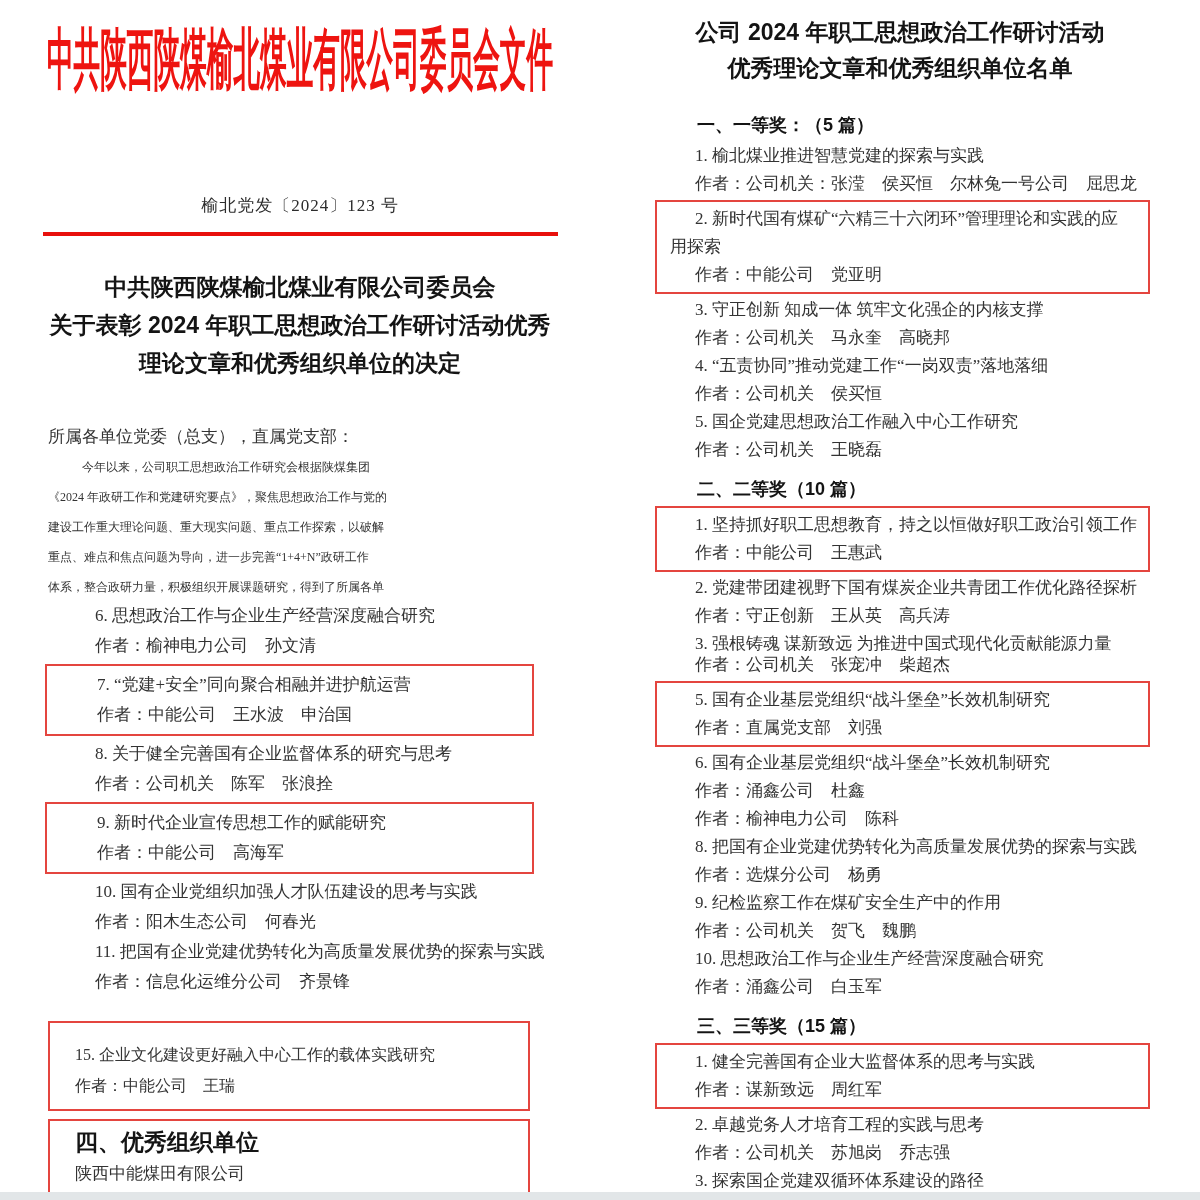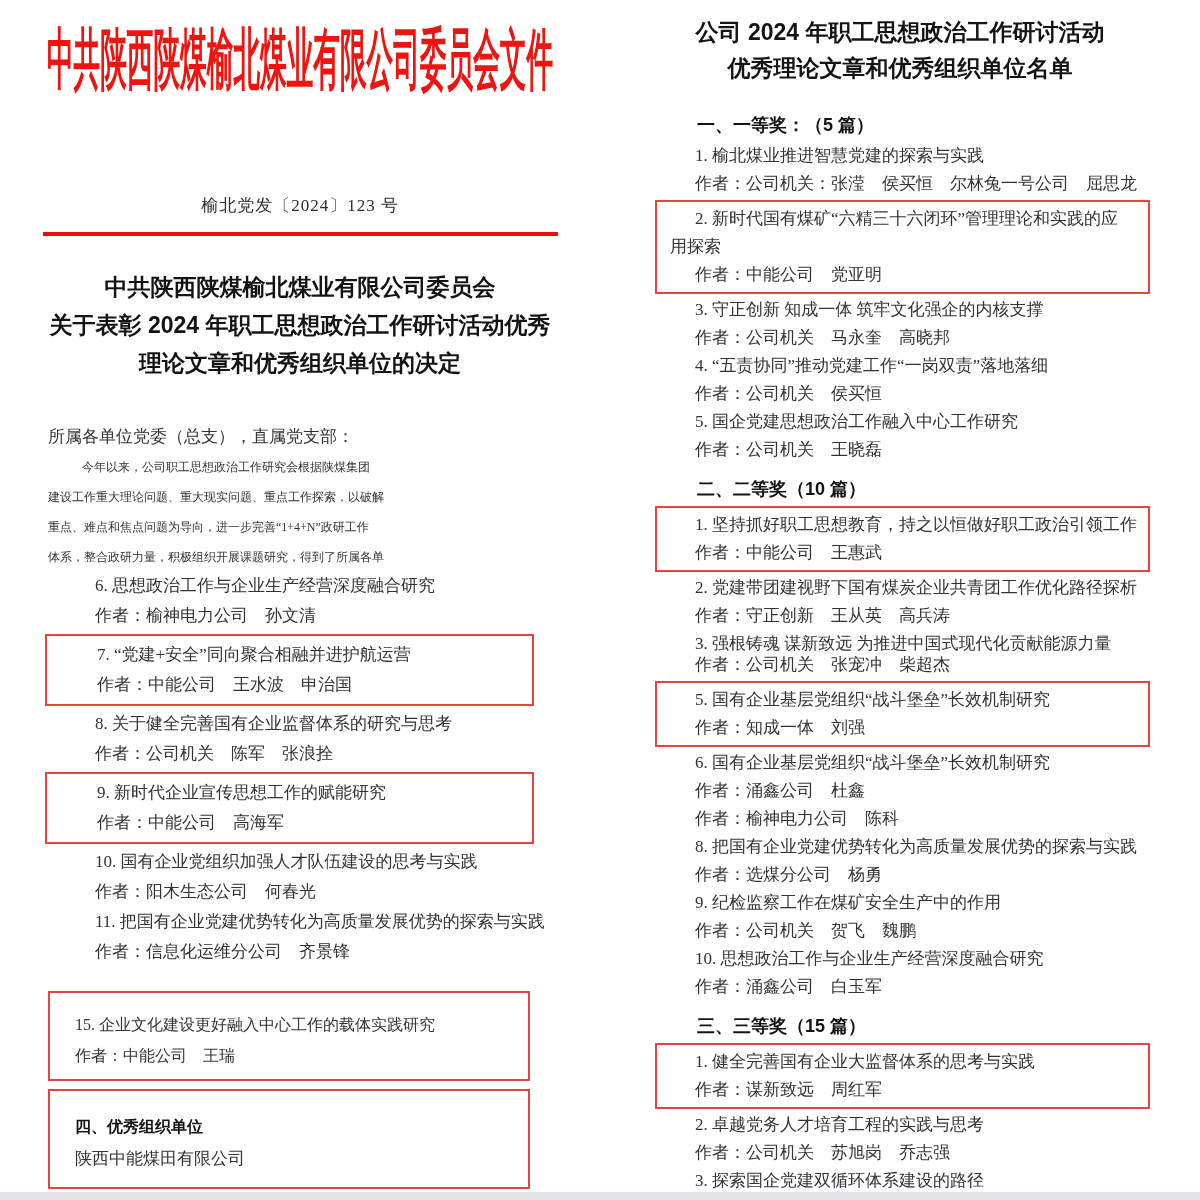--- a/index.html
+++ b/index.html
@@ -29,21 +29,21 @@
   .l-para{padding:0 28px 0 48px;font-size:12px;line-height:30px;color:#333;}
   .l-para .first{padding-left:34px;}
   .clip-bottom{height:21px;overflow:hidden;}
   .l-list{margin-top:8px;font-size:17px;color:#333;}
   .l-line{padding-left:95px;line-height:30px;white-space:nowrap;}
   .l-boxed{margin:3px 66px 3px 45px;border:2px solid #e4453f;padding:4px 0 4px 50px;}
   .l-boxed .l-line{padding-left:0;}
   .l-boxed-bottom{margin:24px 70px 8px 48px;border:2px solid #e4453f;padding:16px 0 8px 25px;}
   .l-boxed-bottom .l-line{padding-left:0;line-height:31px;}
   .sec4-box{margin:6px 70px 0 48px;border:2px solid #e4453f;padding:5px 0 12px 25px;}
-  .sec4-heading{font-weight:bold;font-size:16px;line-height:32px;color:#141414;font-family:Liberation Serif, serif;margin-top:15px;}
+  .sec4-heading{font-weight:bold;font-size:23px;line-height:32px;color:#141414;font-family:Liberation Sans, sans-serif;}
   .sec4-org{font-size:17px;line-height:32px;color:#333;}
 
   
   .r-title{margin-top:14px;text-align:center;font-weight:bold;font-size:23px;line-height:36px;color:#141414;font-family:"Liberation Sans", sans-serif;}
   .r-sections{margin-top:26px;}
   .r-heading{margin:12px 0 4px 0;padding-left:97px;font-weight:bold;font-size:18px;line-height:26px;color:#141414;font-family:"Liberation Sans", sans-serif;white-space:nowrap;}
   .r-item{font-size:17px;color:#333;}
   .r-line{padding-left:95px;line-height:28px;white-space:nowrap;}
   .r-line.cont{padding-left:68px;}
   .r-boxed{margin:2px 50px 2px 55px;border:2px solid #e4453f;padding:3px 0;}
@@ -65,20 +65,21 @@
     <div class="doc-num">榆北党发〔2024〕123 号</div>
     <div class="red-rule"></div>
     <div class="l-title">
       <div>中共陕西陕煤榆北煤业有限公司委员会</div>
       <div>关于表彰 2024 年职工思想政治工作研讨活动优秀</div>
       <div>理论文章和优秀组织单位的决定</div>
     </div>
     <div class="salutation">所属各单位党委（总支），直属党支部：</div>
     <div class="l-para" id="left-para">
         <div class="para-line first">今年以来，公司职工思想政治工作研究会根据陕煤集团</div>
+        <div class="para-line">《2024 年政研工作和党建研究要点》，聚焦思想政治工作与党的</div>
         <div class="para-line">建设工作重大理论问题、重大现实问题、重点工作探索，以破解</div>
         <div class="para-line">重点、难点和焦点问题为导向，进一步完善“1+4+N”政研工作</div>
         <div class="para-line clip-bottom">体系，整合政研力量，积极组织开展课题研究，得到了所属各单</div>
       </div>
     <div class="l-list" id="left-list">
         <div class="l-item">
           <div class="l-line">6. 思想政治工作与企业生产经营深度融合研究</div>
           <div class="l-line">作者：榆神电力公司　孙文清</div>
         </div>
         <div class="l-boxed">
@@ -148,21 +149,21 @@
         <div class="r-item">
           <div class="r-line">2. 党建带团建视野下国有煤炭企业共青团工作优化路径探析</div>
           <div class="r-line">作者：守正创新　王从英　高兵涛</div>
         </div>
         <div class="r-item">
           <div class="r-line clip-line">3. 强根铸魂 谋新致远 为推进中国式现代化贡献能源力量</div>
           <div class="r-line">作者：公司机关　张宠冲　柴超杰</div>
         </div>
         <div class="r-item r-boxed">
           <div class="r-line">5. 国有企业基层党组织“战斗堡垒”长效机制研究</div>
-          <div class="r-line">作者：知成一体　刘强</div>
+          <div class="r-line">作者：直属党支部　刘强</div>
         </div>
         <div class="r-item">
           <div class="r-line">6. 国有企业基层党组织“战斗堡垒”长效机制研究</div>
           <div class="r-line">作者：涌鑫公司　杜鑫</div>
         </div>
         <div class="r-item">
           <div class="r-line">作者：榆神电力公司　陈科</div>
         </div>
         <div class="r-item">
           <div class="r-line">8. 把国有企业党建优势转化为高质量发展优势的探索与实践</div>

